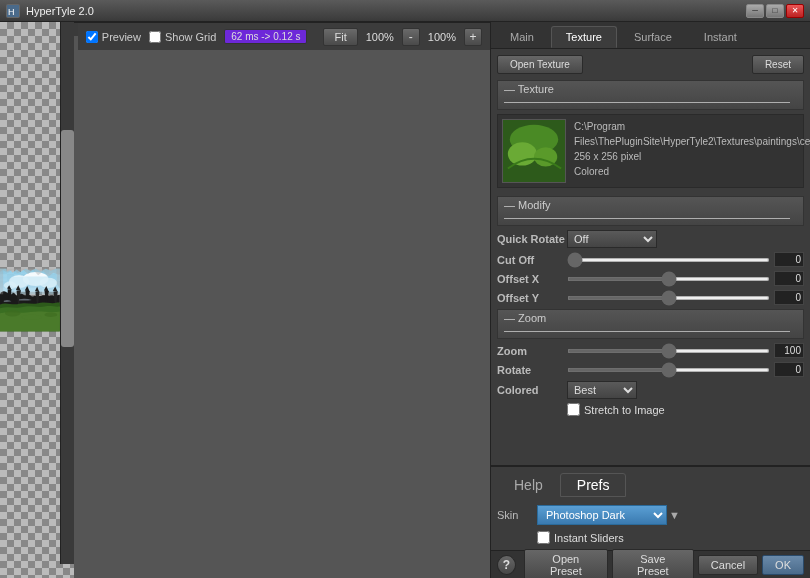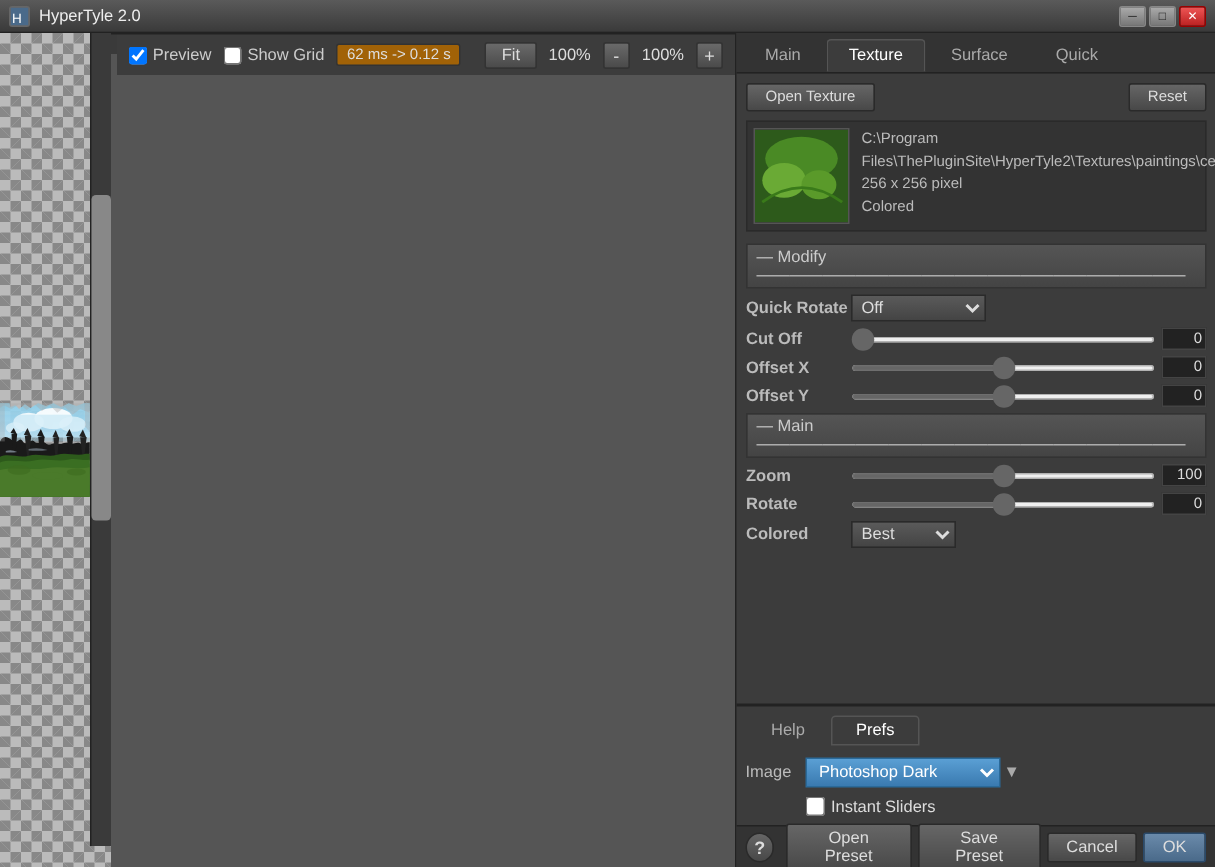--- a/index.html
+++ b/index.html
@@ -137,21 +137,21 @@
     }
     .toolbar-check {
       display: flex;
       align-items: center;
       gap: 4px;
     }
     .toolbar-check input[type=checkbox] { width: 12px; height: 12px; cursor: pointer; }
     .toolbar-label { font-size: 11px; color: #ccc; }
 
     .toolbar-time {
-      background: #a16207;
+      background: #6d28d9;
       border: 1px solid #333;
       padding: 1px 6px;
       font-size: 10px;
       color: #ddd;
       border-radius: 2px;
     }
 
     .toolbar-btn {
       background: linear-gradient(to bottom, #6a6a6a, #4a4a4a);
       border: 1px solid #333;
@@ -338,21 +338,21 @@
     .bottom-section {
       border-top: 2px solid #222;
       padding: 6px;
     }
     .bottom-tab-bar {
       display: flex;
       margin-bottom: 8px;
     }
     .bottom-tab {
       padding: 3px 16px;
-      font-size: 11px;
+      font-size: 14px;
       color: #aaa;
       cursor: pointer;
       border: 1px solid transparent;
       border-radius: 3px 3px 0 0;
     }
     .bottom-tab.active {
       background: #3c3c3c;
       color: #fff;
       border-color: #555;
     }
@@ -564,31 +564,32 @@
       <button class="toolbar-icon-btn">+</button>
     </div>
   </div>
 
   <div class="right-panel">
 
     <div class="tab-bar">
       <div class="tab">Main</div>
       <div class="tab active">Texture</div>
       <div class="tab">Surface</div>
-      <div class="tab">Quick</div>
+      <div class="tab">Instant</div>
     </div>
 
     <div class="panel-content">
 
       <div class="panel-toolbar">
         <button class="panel-btn">Open Texture</button>
         <div style="flex:1"></div>
         <button class="panel-btn">Reset</button>
       </div>
 
+      <div class="section-header">— Texture ——————————————————————————</div>
 
       <div class="texture-info">
         <div class="texture-thumb">
           <svg viewBox="0 0 64 64">
             <rect width="64" height="64" fill="#2d5a1b"></rect>
             <ellipse cx="32" cy="20" rx="25" ry="15" fill="#4a8a25"></ellipse>
             <ellipse cx="20" cy="35" rx="15" ry="12" fill="#6aaa35"></ellipse>
             <ellipse cx="44" cy="38" rx="12" ry="10" fill="#5a9a2a"></ellipse>
             <path d="M 5,50 Q 32,30 60,50" stroke="#3a7a1a" stroke-width="2" fill="none"></path>
           </svg>
@@ -630,21 +631,21 @@
       </div>
 
       <div class="form-row">
         <span class="form-label">Offset Y</span>
         <div class="slider-row">
           <input type="range" min="-100" max="100" value="0" style="">
           <input type="text" class="value-box" value="0" style="">
         </div>
       </div>
 
-      <div class="section-header">— Main ——————————————————————————</div>
+      <div class="section-header">— Zoom ——————————————————————————</div>
 
       <div class="form-row">
         <span class="form-label">Zoom</span>
         <div class="slider-row">
           <input type="range" min="0" max="200" value="100" style="">
           <input type="text" class="value-box" value="100" style="">
         </div>
       </div>
 
       <div class="form-row">
@@ -657,31 +658,35 @@
 
       <div class="form-row">
         <span class="form-label">Colored</span>
         <select class="quality-select">
           <option>Best</option>
           <option>Good</option>
           <option>Fast</option>
         </select>
       </div>
 
+      <div class="stretch-row">
+        <input type="checkbox" style="">
+        <span>Stretch to Image</span>
+      </div>
 
     </div>
 
     <div class="bottom-section">
       <div class="bottom-tab-bar">
         <div class="bottom-tab">Help</div>
         <div class="bottom-tab active">Prefs</div>
       </div>
 
       <div class="prefs-row">
-        <span class="prefs-label">Image</span>
+        <span class="prefs-label">Skin</span>
         <select class="skin-select">
           <option>Photoshop Dark</option>
           <option>Photoshop Light</option>
           <option>Dark</option>
           <option>Light</option>
         </select>
         <span style="margin-left:2px;color:#aaa;">▼</span>
       </div>
 
       <div class="instant-row">

